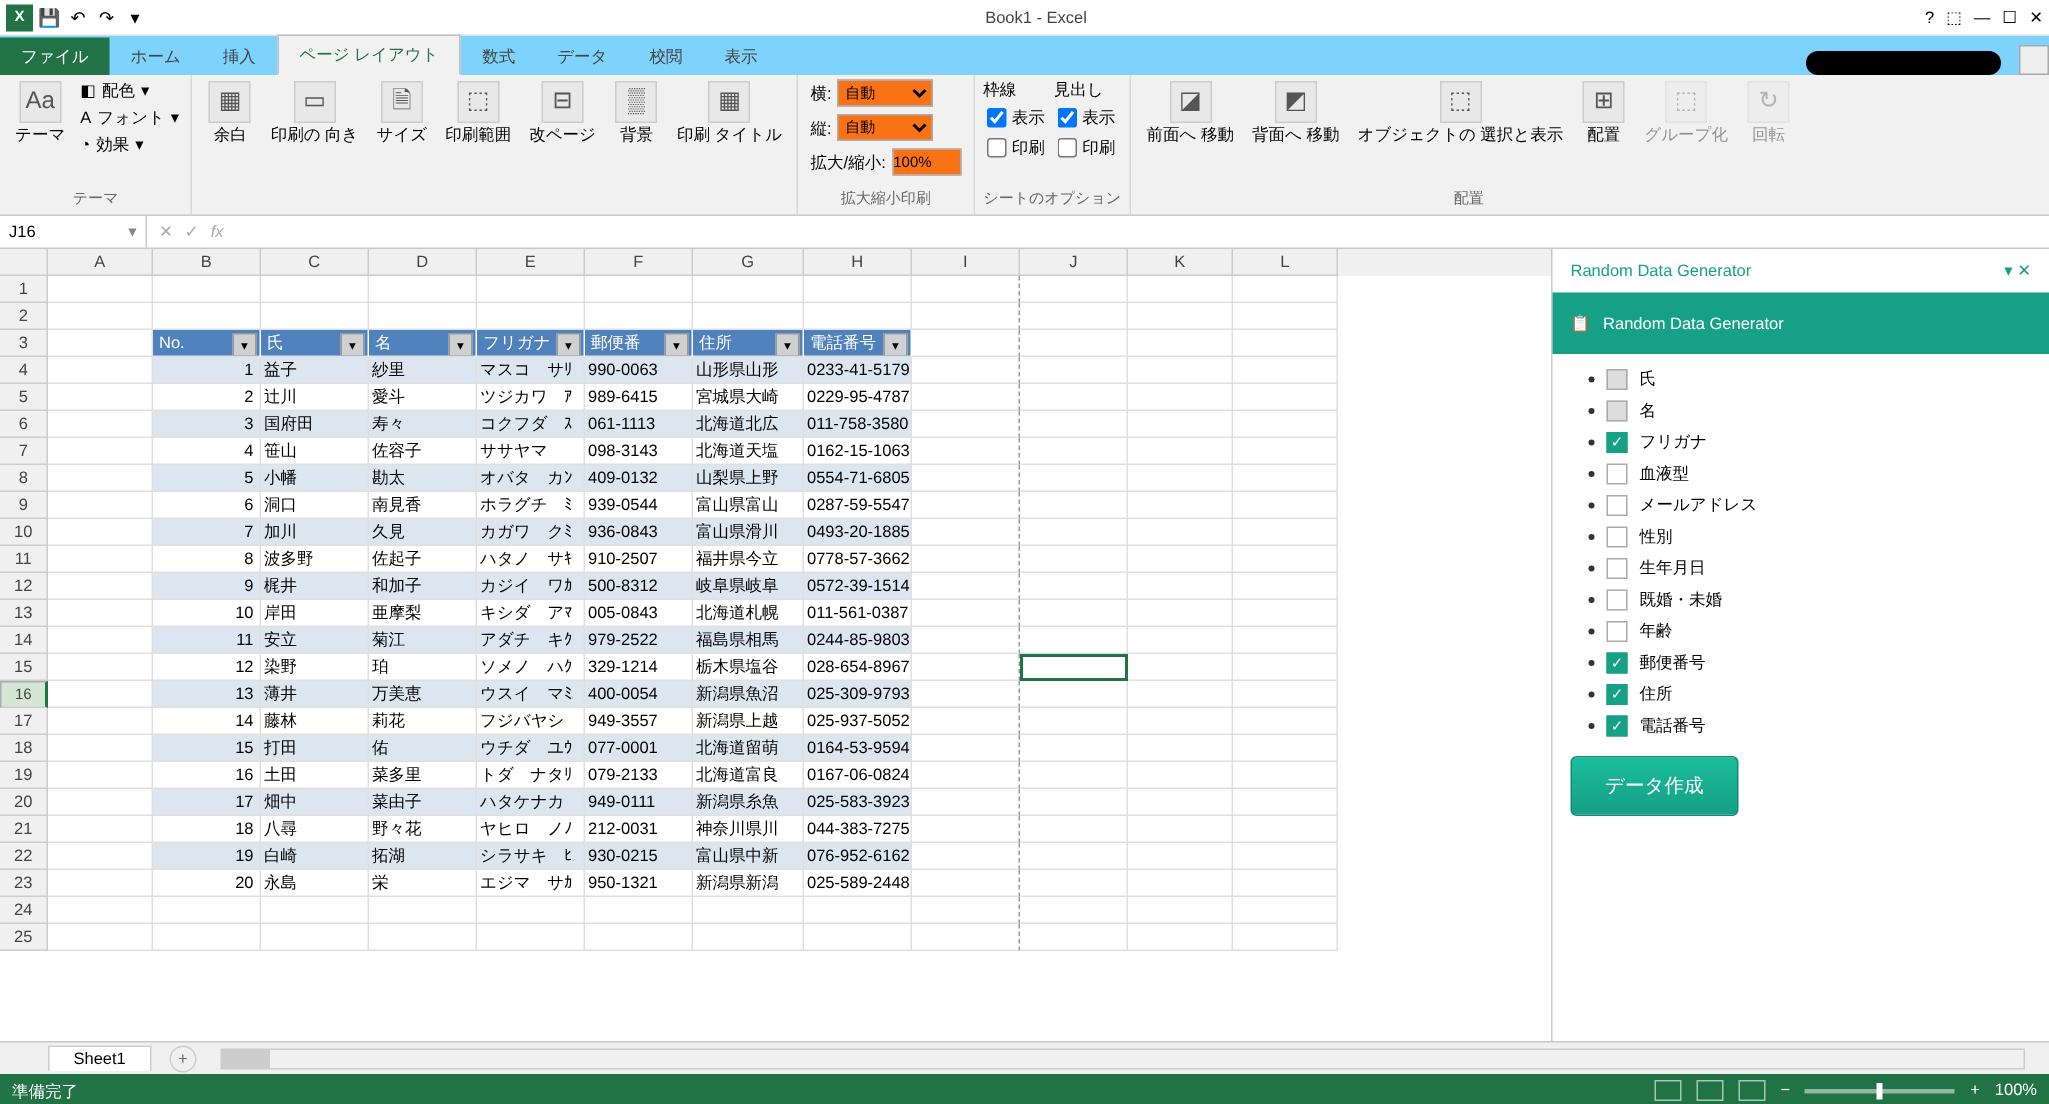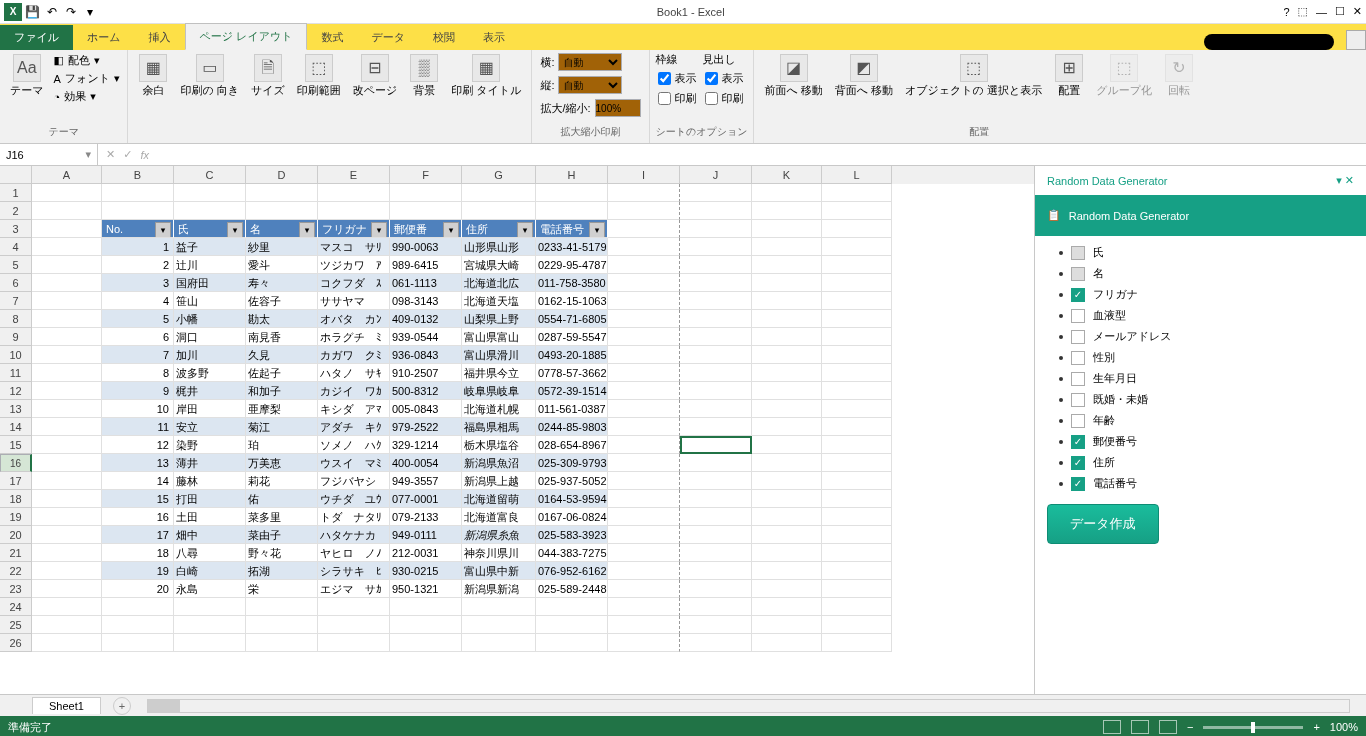--- a/index.html
+++ b/index.html
@@ -3,34 +3,34 @@
 <meta charset="utf-8">
 <style>
 *{box-sizing:border-box;margin:0;padding:0;font-family:"Meiryo UI","Yu Gothic UI",sans-serif;font-size:11px}
 body{background:#fff;overflow:hidden;width:1366px;height:736px;position:relative}
 .titlebar{height:24px;background:#fff;display:flex;align-items:center;padding:0 4px;border-bottom:1px solid #e0e0e0}
 .tb-left{display:flex;gap:3px;align-items:center}
 .tb-icon{width:16px;height:16px;display:flex;align-items:center;justify-content:center;font-size:12px}
 .excel-logo{background:#217346;color:#fff;font-weight:bold;font-size:10px;width:18px;height:18px}
 .tb-center{flex:1;text-align:center;color:#444}
 .tb-right{display:flex;gap:8px;align-items:center}
-.ribbon-tabs{height:26px;display:flex;background:#fde047;align-items:flex-end}
+.ribbon-tabs{height:26px;display:flex;background:#7dd3fc;align-items:flex-end}
 .rtab{padding:5px 14px;cursor:pointer;color:#444}
 .rtab.file{background:#217346;color:#fff}
 .rtab.active{border:1px solid #c0c0c0;border-bottom:1px solid #f1f1f1;background:#f1f1f1;color:#217346}
 .ribbon{height:94px;background:#f1f1f1;border-bottom:1px solid #c8c8c8;display:flex}
 .rgroup{border-right:1px solid #d8d8d8;padding:2px 6px;display:flex;flex-direction:column;justify-content:space-between}
 .rgroup-body{display:flex;gap:4px;align-items:flex-start;flex:1}
 .rgroup-label{text-align:center;color:#666;font-size:10px;padding:2px 0}
 .rbtn{display:flex;flex-direction:column;align-items:center;gap:2px;padding:2px 4px;cursor:pointer;text-align:center;line-height:1.2}
 .rbtn-lg{min-width:38px}
 .rbtn-icon{width:28px;height:28px;background:#e8e8e8;border:1px solid #ccc;display:flex;align-items:center;justify-content:center;font-size:16px;color:#555}
 .rbtn-sm-row{display:flex;align-items:center;gap:4px;padding:1px 2px}
 .rcol{display:flex;flex-direction:column;gap:1px}
-.sel{height:18px;font-size:10px;border:1px solid #abadb3;background:#a16207}
+.sel{height:18px;font-size:10px;border:1px solid #abadb3;background:#f97316}
 .formula-bar{height:22px;display:flex;border-bottom:1px solid #c8c8c8;align-items:stretch}
 .name-box{width:98px;border-right:1px solid #c8c8c8;padding:2px 6px;display:flex;align-items:center;justify-content:space-between}
 .fb-btns{display:flex;align-items:center;gap:8px;padding:0 8px;color:#aaa}
 .fb-input{flex:1;padding:2px 4px}
 .grid-area{position:relative;height:528px;display:flex}
 .grid-main{flex:1;overflow:hidden;position:relative}
 .col-headers{display:flex;height:18px;background:#f0f0f0}
 .corner{width:32px;border-right:1px solid #ccc;border-bottom:1px solid #ccc;background:#f0f0f0}
 .ch{border-right:1px solid #ccc;border-bottom:1px solid #ccc;text-align:center;color:#444;line-height:18px}
 .rows{height:510px;overflow:hidden}
@@ -546,21 +546,21 @@
           <div class="cell" style="width: 70px;"></div>
         </div>
         <div class="row">
           <div class="rh">20</div>
           <div class="cell" style="width: 70px;"></div>
           <div class="cell band-even num" style="width: 72px;">17</div>
           <div class="cell band-even" style="width: 72px;">畑中</div>
           <div class="cell band-even" style="width: 72px;">菜由子</div>
           <div class="cell band-even" style="width: 72px;">ハタケナカ</div>
           <div class="cell band-even" style="width: 72px;">949-0111</div>
-          <div class="cell band-even" style="width: 74px; font-style: italic;">新潟県糸魚</div>
+          <div class="cell band-even" style="width: 74px;">新潟県糸魚</div>
           <div class="cell band-even" style="width: 72px;">025-583-3923</div>
           <div class="cell dashed-col" style="width: 72px;"></div>
           <div class="cell" style="width: 72px;"></div>
           <div class="cell" style="width: 70px;"></div>
           <div class="cell" style="width: 70px;"></div>
         </div>
         <div class="row">
           <div class="rh">21</div>
           <div class="cell" style="width: 70px;"></div>
           <div class="cell num" style="width: 72px;">18</div>
@@ -615,35 +615,20 @@
           <div class="cell" style="width: 72px;"></div>
           <div class="cell" style="width: 74px;"></div>
           <div class="cell" style="width: 72px;"></div>
           <div class="cell dashed-col" style="width: 72px;"></div>
           <div class="cell" style="width: 72px;"></div>
           <div class="cell" style="width: 70px;"></div>
           <div class="cell" style="width: 70px;"></div>
         </div>
         <div class="row">
           <div class="rh">25</div>
-          <div class="cell" style="width: 70px;"></div>
-          <div class="cell" style="width: 72px;"></div>
-          <div class="cell" style="width: 72px;"></div>
-          <div class="cell" style="width: 72px;"></div>
-          <div class="cell" style="width: 72px;"></div>
-          <div class="cell" style="width: 72px;"></div>
-          <div class="cell" style="width: 74px;"></div>
-          <div class="cell" style="width: 72px;"></div>
-          <div class="cell dashed-col" style="width: 72px;"></div>
-          <div class="cell" style="width: 72px;"></div>
-          <div class="cell" style="width: 70px;"></div>
-          <div class="cell" style="width: 70px;"></div>
-        </div>
-        <div class="row">
-          <div class="rh">26</div>
           <div class="cell" style="width: 70px;"></div>
           <div class="cell" style="width: 72px;"></div>
           <div class="cell" style="width: 72px;"></div>
           <div class="cell" style="width: 72px;"></div>
           <div class="cell" style="width: 72px;"></div>
           <div class="cell" style="width: 72px;"></div>
           <div class="cell" style="width: 74px;"></div>
           <div class="cell" style="width: 72px;"></div>
           <div class="cell dashed-col" style="width: 72px;"></div>
           <div class="cell" style="width: 72px;"></div>

